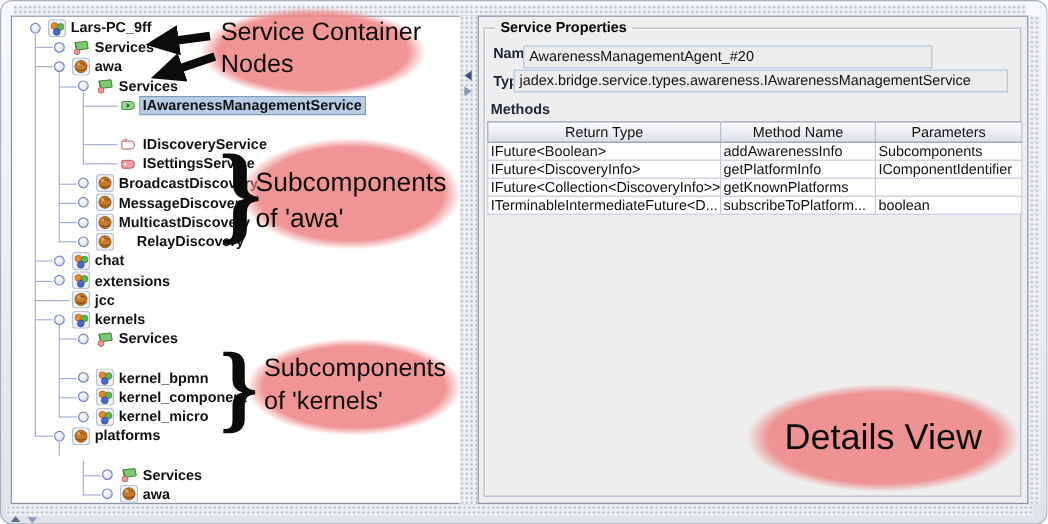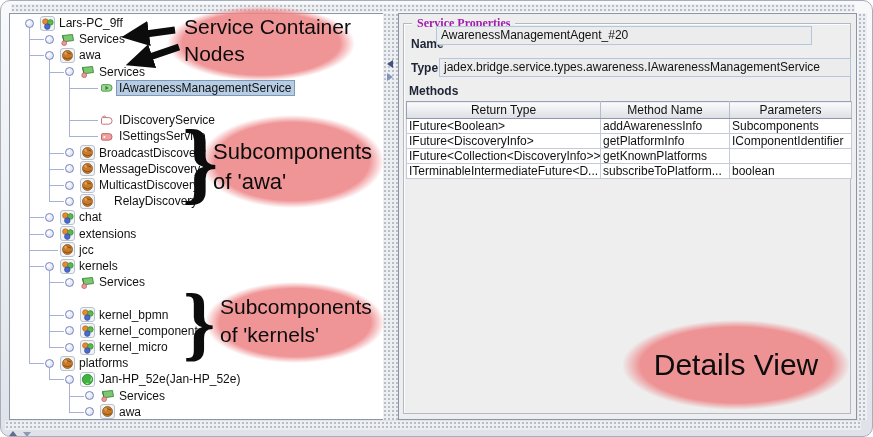--- a/index.html
+++ b/index.html
@@ -15,21 +15,21 @@
   .div-bottom{left:4px;top:420px;width:856px;height:9px;}
   .div-right{left:857px;top:12px;width:9px;height:407px;}
   .splitter-v{left:382px;top:12px;width:15px;height:407px;}
   .tri{width:0;height:0;display:inline-block;}
   .tri-up{border-left:4px solid transparent;border-right:4px solid transparent;border-bottom:5px solid #5f6c8e;}
   .tri-down{border-left:4px solid transparent;border-right:4px solid transparent;border-top:5px solid #8c99b8;}
   .tri-left{border-top:4px solid transparent;border-bottom:4px solid transparent;border-right:6px solid #42527e;}
   .tri-right{border-top:4px solid transparent;border-bottom:4px solid transparent;border-left:6px solid #8094bc;}
 
   
-  .tree-panel{left:8px;top:12px;width:438px;height:407px;background:#fff;border:1px solid #8b95a5;}
+  .tree-panel{left:8px;top:12px;width:438px;height:407px;background:#fff;border:1px solid #8b95a5;font-weight:bold;}
   .tree-view{position:absolute;left:0;top:0;right:17px;bottom:0;overflow:hidden;}
   .tree-row{position:absolute;left:0;width:100%;height:16px;}
   .tree-label{position:absolute;top:1px;font-size:12px;color:#111;white-space:nowrap;line-height:14px;padding:0 2px;}
   .tree-label.sel{background:#b7cde3;outline:1px solid #7e9ab8;}
   .tree-hline,.tree-vline{position:absolute;background:#a7b1d8;}
   .tree-hline{height:1px;}
   .tree-vline{width:1px;}
   .handle{position:absolute;width:9px;height:9px;border:1px solid #7683bd;border-radius:50%;
           background:radial-gradient(circle at 35% 35%,#ffffff,#cdd5f0);}
   .ticon{position:absolute;width:15px;height:15px;}
@@ -40,21 +40,21 @@
           border:1px solid #9cafd0;display:flex;align-items:center;justify-content:center;}
   .sb-thumb{position:absolute;left:0;top:17px;width:16px;height:242px;border:1px solid #93afd2;
             background:linear-gradient(90deg,#cfe0f4,#f7fafd);}
   .grip{position:absolute;left:3px;right:3px;height:1px;background:#7e9ecb;}
 
   
   .details-panel{left:397px;top:12px;width:459px;height:407px;background:#eeeeee;border:1px solid #8b95a5;}
   .group-box{position:absolute;left:4px;top:9px;right:5px;bottom:5px;border:1px solid #b3bac6;
              box-shadow:1px 1px 0 #fbfcfd inset;}
   .gb-title{position:absolute;left:8px;top:-8px;background:#eeeeee;padding:0 5px;
-            font-size:12px;font-weight:bold;color:#a21caf;white-space:nowrap;font-family:Liberation Serif, serif;}
+            font-size:12px;font-weight:bold;color:#000000;white-space:nowrap;}
   .flabel{position:absolute;font-size:12px;font-weight:bold;color:#1d2435;white-space:nowrap;}
   .ffield{position:absolute;height:19px;background:#ececec;border:1px solid #b3c6e0;
           font-size:12px;color:#111;line-height:17px;padding:0 4px;white-space:nowrap;overflow:hidden;}
   table.mtable{position:absolute;left:2px;top:77px;border-collapse:collapse;background:#fff;
                border:1px solid #98a2b4;table-layout:fixed;width:445px;}
   table.mtable th{height:17px;font-size:12px;font-weight:normal;color:#111;text-align:center;
                   background:linear-gradient(#fbfbfc,#dcdfe5);border-right:1px solid #b6bcc8;
                   border-bottom:1px solid #8e98a8;overflow:hidden;white-space:nowrap;}
   table.mtable td{height:15px;font-size:12px;color:#111;padding:0 2px;border:1px solid #c4cada;
                   overflow:hidden;white-space:nowrap;}
@@ -284,31 +284,20 @@
           <span class="tree-hline" style="left: 19px; top: 8px; width: 15px;"></span>
           <span class="handle" style="left: 34.5px; top: 3.5px;"></span>
           <span class="ticon" style="left: 50px; top: 0.5px;"><svg width="15" height="15">
               <rect x="0.5" y="0.5" width="14" height="14" rx="2.5" fill="#f1f3f7" stroke="#b9c2d0"></rect>
               <circle cx="7.5" cy="7.5" r="5" fill="#c97a28" stroke="#7d4a10" stroke-width="0.7"></circle>
               <path d="M4 6 q3.5 -2.5 7 0 M3.5 9.5 q4 2.5 8 0" stroke="#8a4f12" stroke-width="1" fill="none"></path>
               <circle cx="5.6" cy="5.4" r="1.4" fill="#eeb070" opacity="0.8"></circle>
             </svg></span>
           <span class="tree-label" style="left: 67px;">platforms</span>
         </div>
-        <div class="tree-row" style="top: 357.4px;">
-          <span class="tree-hline" style="left: 39px; top: 8px; width: 15px;"></span>
-          <span class="handle" style="left: 54.5px; top: 3.5px;"></span>
-          <span class="ticon" style="left: 70px; top: 0.5px;"><svg width="15" height="15">
-              <rect x="0.5" y="0.5" width="14" height="14" rx="2.5" fill="#fdfdfd" stroke="#b9c2d0"></rect>
-              <circle cx="7.5" cy="7.5" r="5.2" fill="#3db43d" stroke="#1f7a1f" stroke-width="0.7"></circle>
-              <path d="M10.8 4.6 a4.4 4.4 0 0 1 -5.6 6.4 a5 5 0 0 0 5.6 -6.4 z" fill="#eafaea"></path>
-              <circle cx="9.3" cy="9.6" r="1.6" fill="#3db43d"></circle>
-            </svg></span>
-          <span class="tree-label" style="left: 87px;">Jan-HP_52e(Jan-HP_52e)</span>
-        </div>
         <div class="tree-row" style="top: 373.6px;">
           <span class="tree-hline" style="left: 59px; top: 8px; width: 15px;"></span>
           <span class="handle" style="left: 74.5px; top: 3.5px;"></span>
           <span class="ticon" style="left: 90px; top: 0.5px;"><svg width="15" height="15">
               <path d="M2.5 3.5 L12.5 2.5 L13.5 8.5 L4 9.8 Z" fill="#7cc86e" stroke="#2f7d2f" stroke-width="0.8"></path>
               <path d="M2.5 3.5 L4 9.8 L3.6 12" stroke="#2f7d2f" stroke-width="0.9" fill="none"></path>
               <circle cx="4.2" cy="11.2" r="2.4" fill="#ef9a9a" stroke="#b05858" stroke-width="0.7"></circle>
             </svg></span>
           <span class="tree-label" style="left: 107px;">Services</span>
         </div>
@@ -347,23 +336,23 @@
 
   <div class="abs dotted splitter-v">
     <span class="abs" style="left:4px;top:41px"><span class="tri tri-left"></span></span>
     <span class="abs" style="left:4px;top:54px"><span class="tri tri-right"></span></span>
   </div>
 
   <div class="abs details-panel">
     <div class="group-box">
       <span class="gb-title">Service Properties</span>
       <span class="flabel" style="left:7px;top:13px">Name</span>
-      <div class="ffield" style="left:32px;top:2px;width:376px">AwarenessManagementAgent_#20</div>
+      <div class="ffield" style="left:32px;top:14px;width:341px">AwarenessManagementAgent_#20</div>
       <span class="flabel" style="left:7px;top:37px">Type</span>
-      <div class="ffield" style="left:35px;top:34px;width:412px">jadex.bridge.service.types.awareness.IAwarenessManagementService</div>
+      <div class="ffield" style="left:24px;top:34px;width:412px">jadex.bridge.service.types.awareness.IAwarenessManagementService</div>
       <span class="flabel" style="left:5px;top:60px">Methods</span>
       <table class="mtable">
         <colgroup>
             <col style="width:194px">
             <col style="width:129px">
             <col style="width:122px">
           </colgroup>
         <thead>
             <tr>
               <th>Return Type</th>

